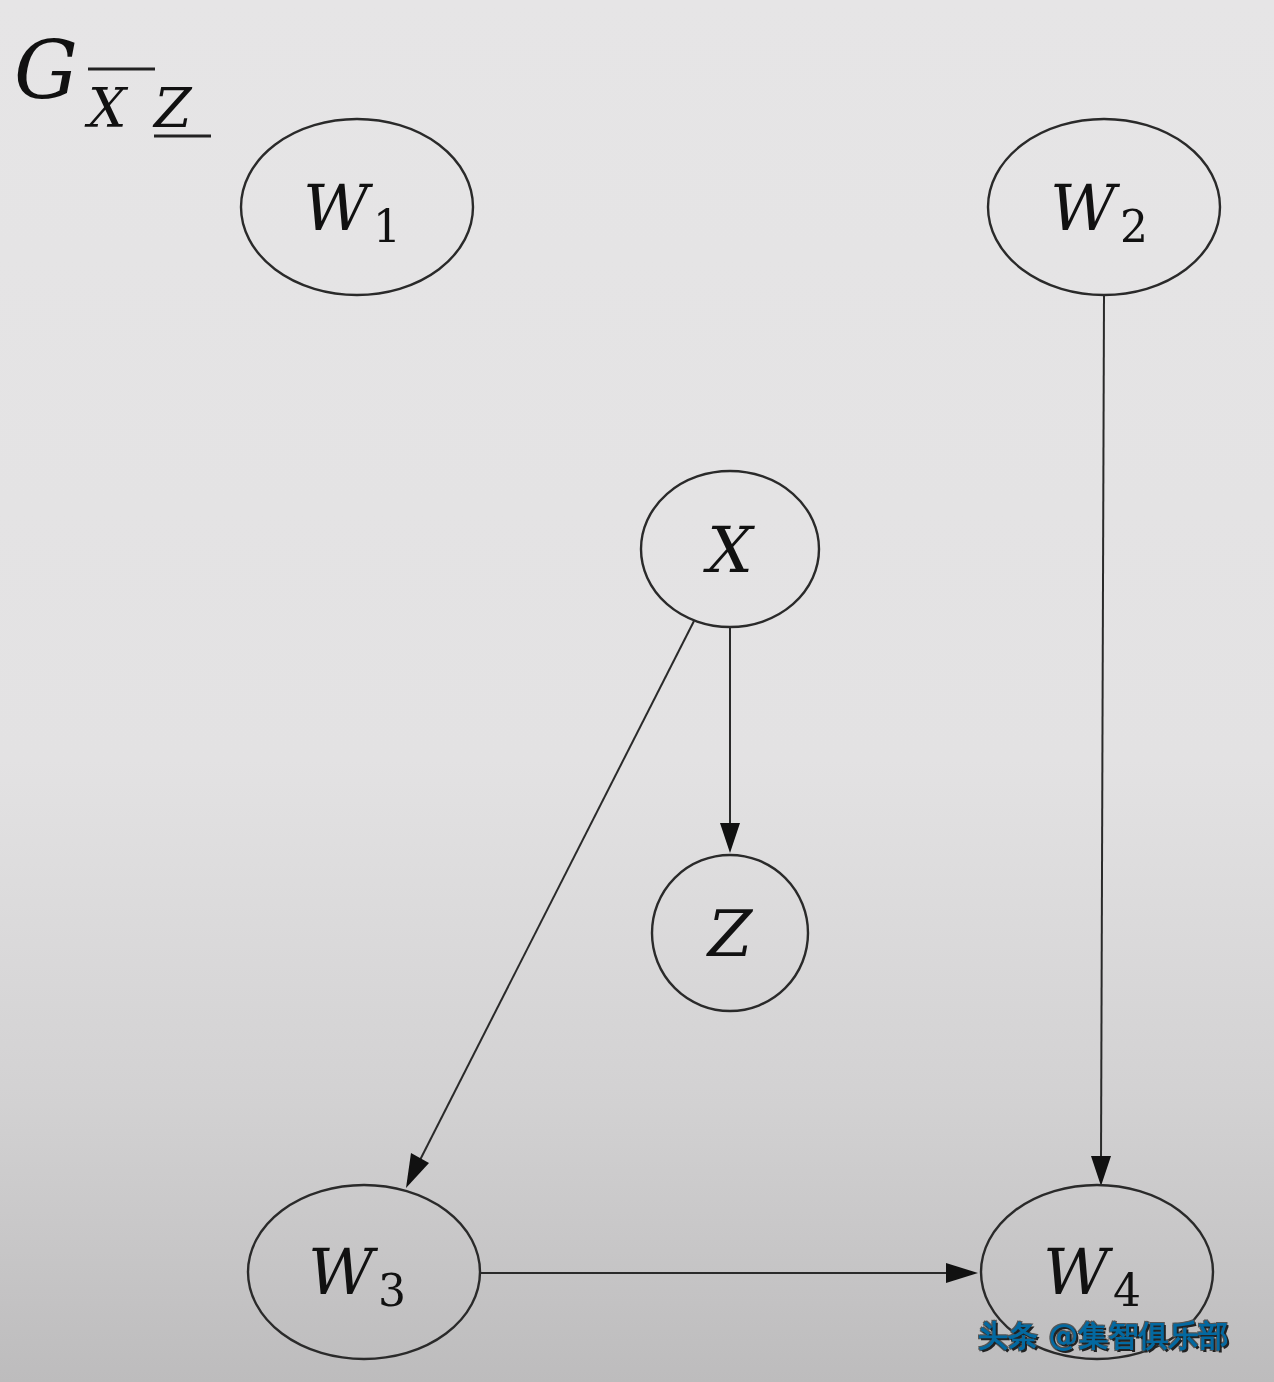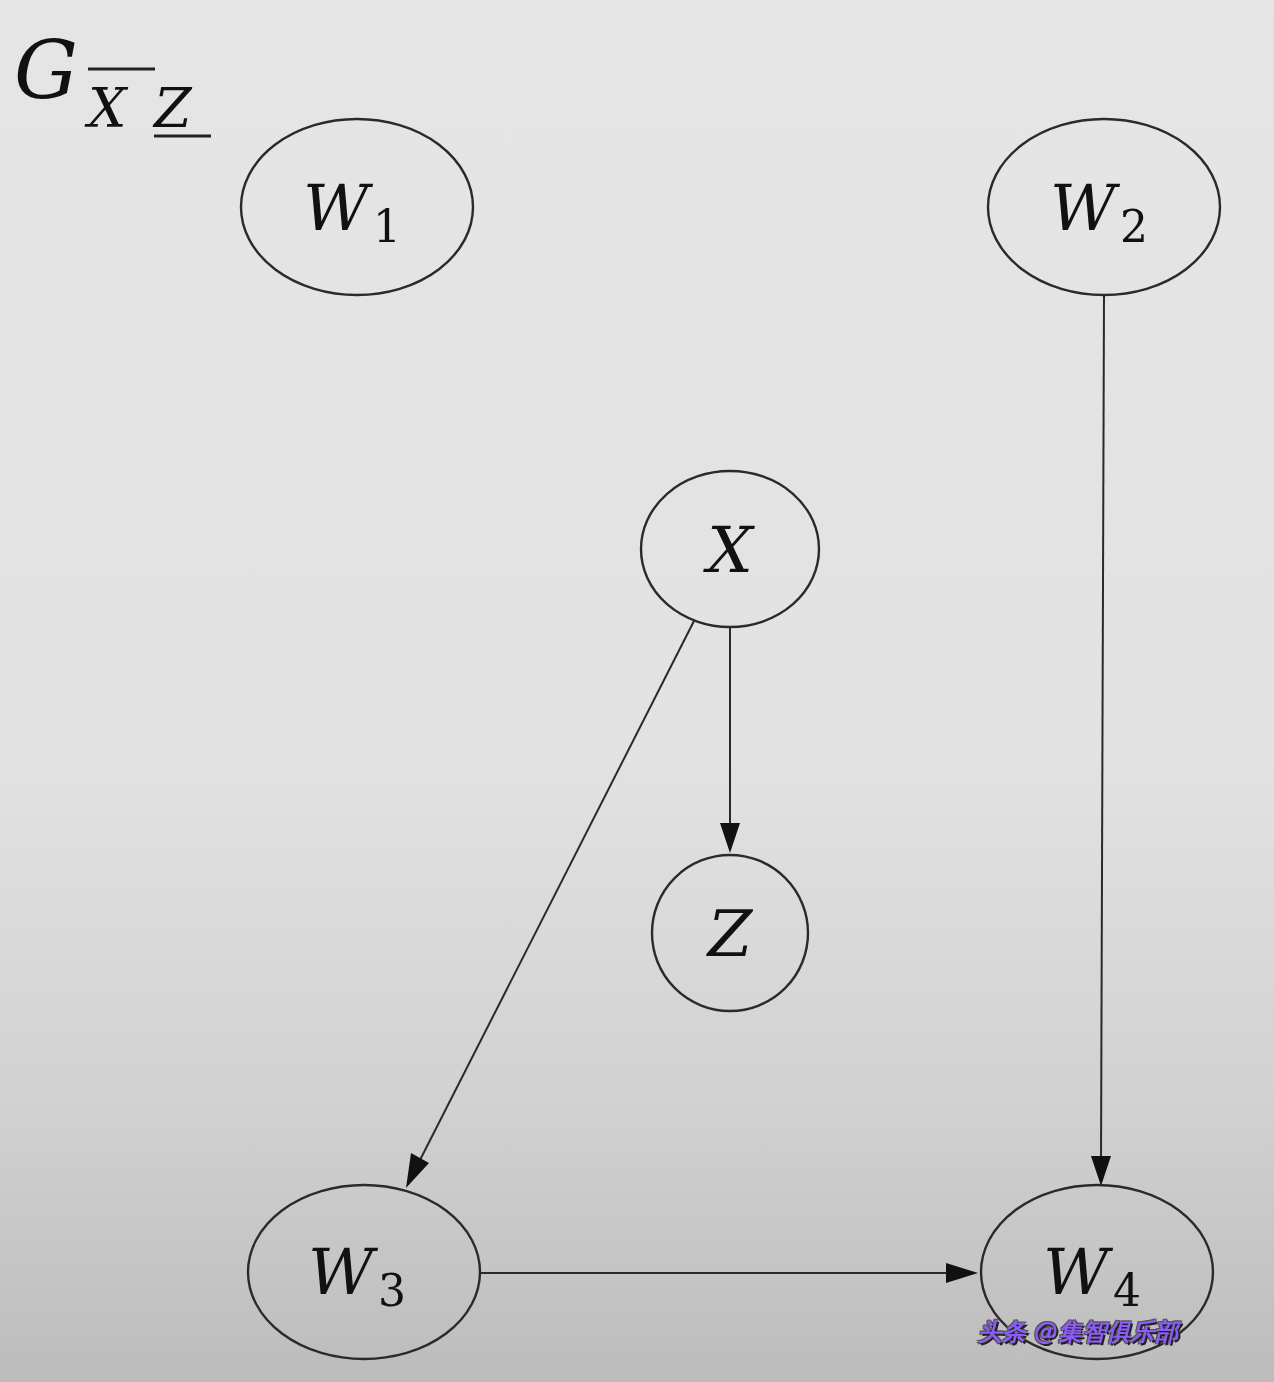--- a/index.html
+++ b/index.html
@@ -13,25 +13,24 @@
   .node ellipse { fill: none; stroke: #2a2a2a; stroke-width: 2.4; }
   .node text.main { font-family: "DejaVu Serif", "Liberation Serif", serif; font-style: italic; font-size: 64px; fill: #111; }
   .node text.sub { font-family: "DejaVu Serif", "Liberation Serif", serif; font-size: 44px; fill: #111; }
   .edge line { stroke: #2a2a2a; stroke-width: 2; }
   .edge polygon { fill: #111; }
   .title-g { font-family: "DejaVu Serif", "Liberation Serif", serif; font-style: italic; font-size: 80px; fill: #111; }
   .title-sub { font-family: "DejaVu Serif", "Liberation Serif", serif; font-style: italic; font-size: 54px; fill: #111; }
   .bar { stroke: #222; stroke-width: 3; }
   #watermark {
     position: absolute; left: 978px; top: 1316px;
-    font-family: "DejaVu Sans", sans-serif; font-size: 24px; font-weight: bold;
-    color: #8b5cf6;
+    font-family: "DejaVu Sans", sans-serif; font-size: 30px; font-weight: bold;
+    color: #0369a1;
     text-shadow: 2px 2px 0 #222, -1px -1px 0 #555, 1px -1px 0 #555, -1px 1px 0 #555;
     white-space: nowrap;
-    font-style: italic;
   }
 </style>
 </head>
 <body>
 
 <svg id="diagram" width="1274" height="1382" viewBox="0 0 1274 1382" xmlns="http://www.w3.org/2000/svg">
 
   <g>
     <text class="title-g" x="14" y="98">G</text>
     <line class="bar" x1="88" y1="69" x2="155" y2="69"></line>

